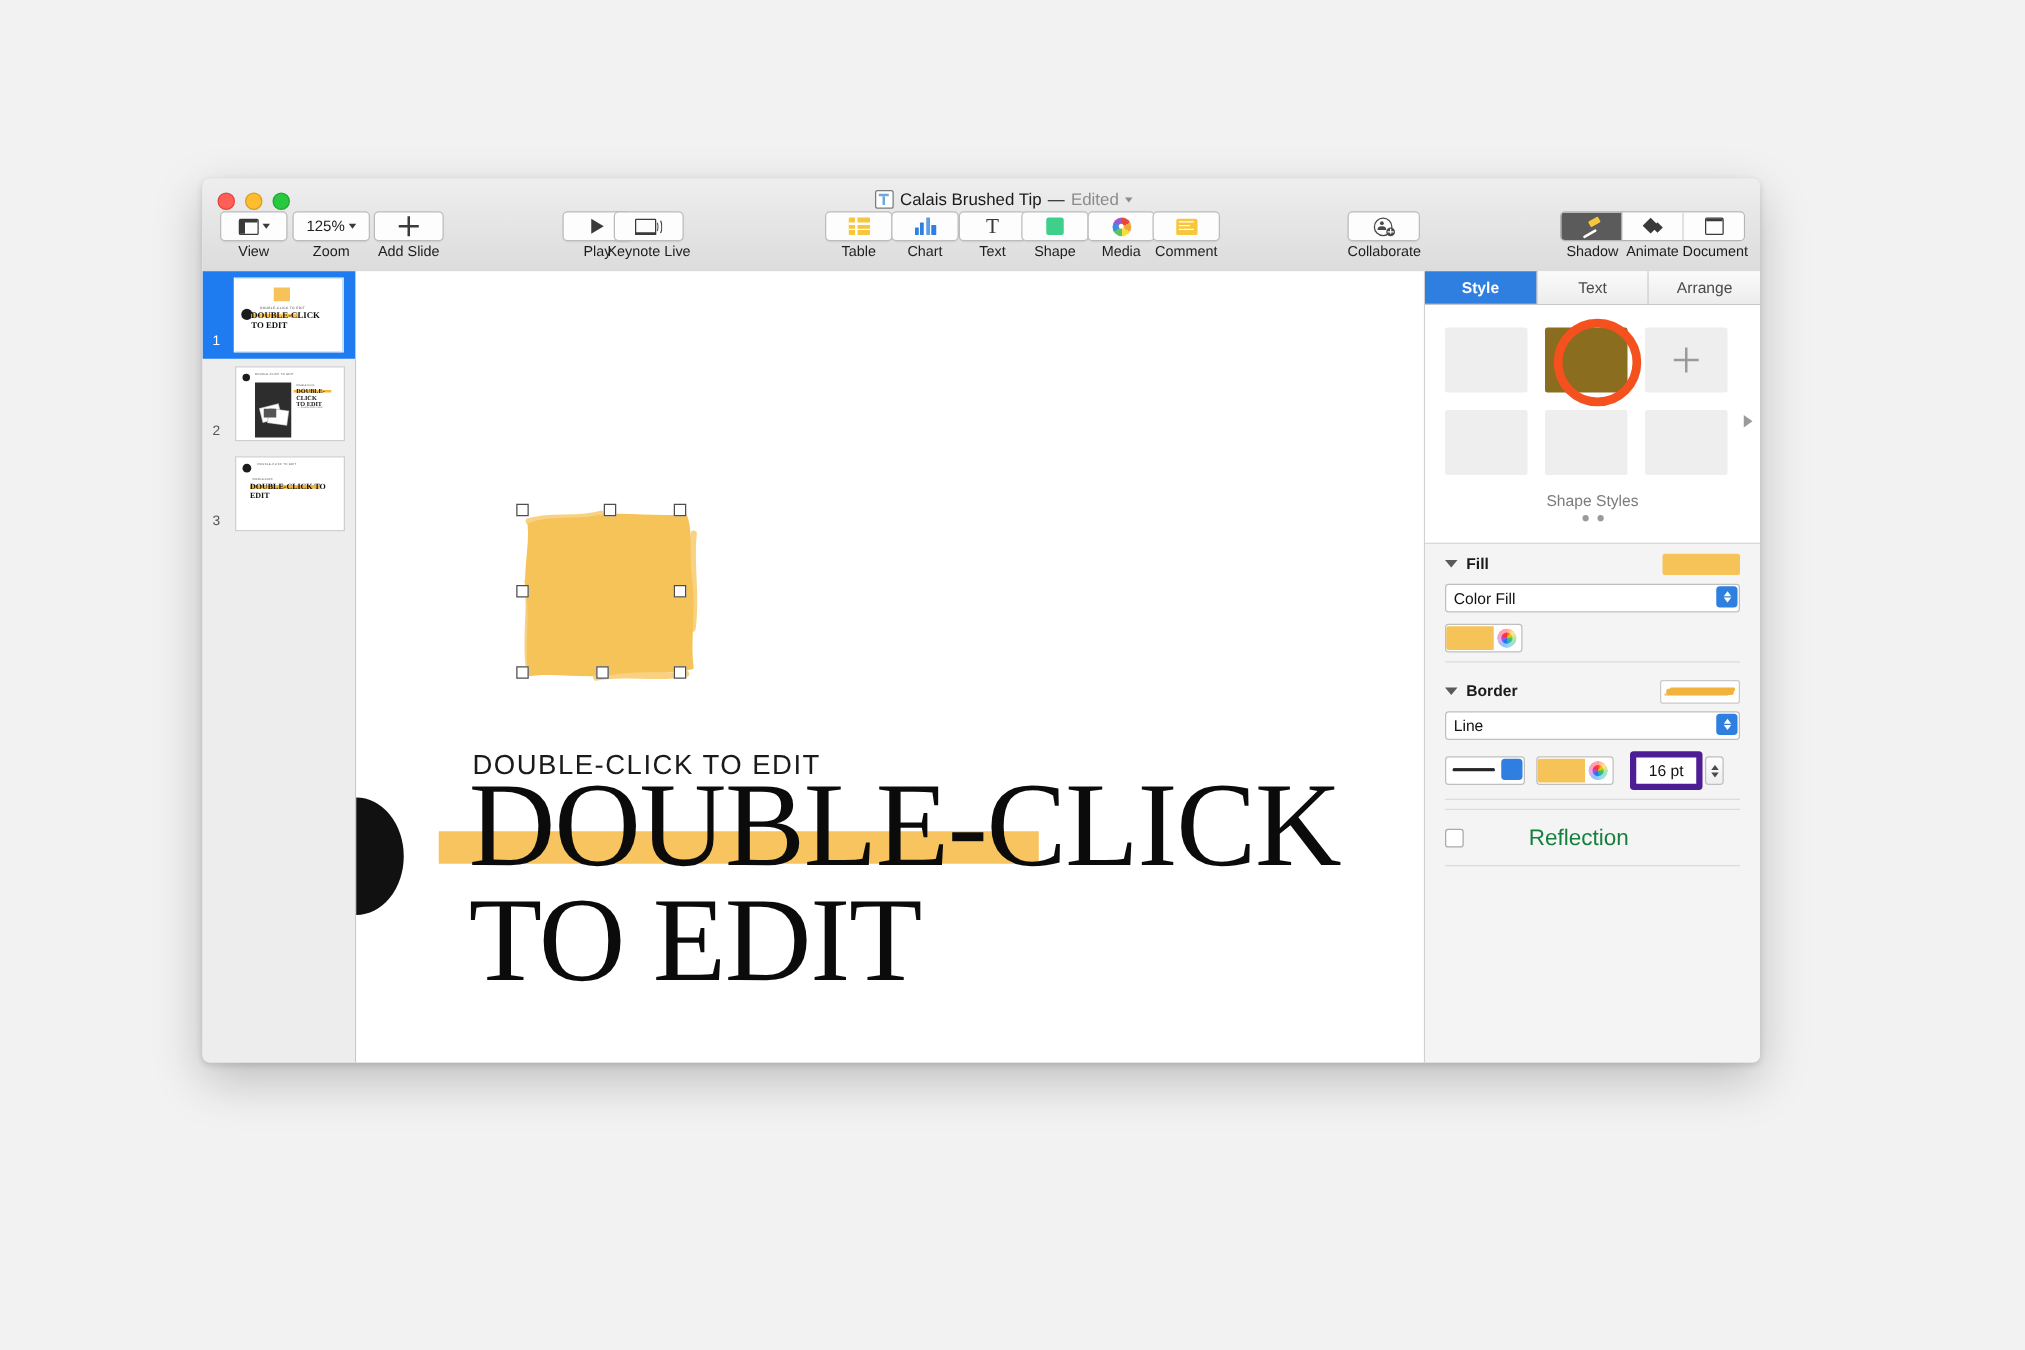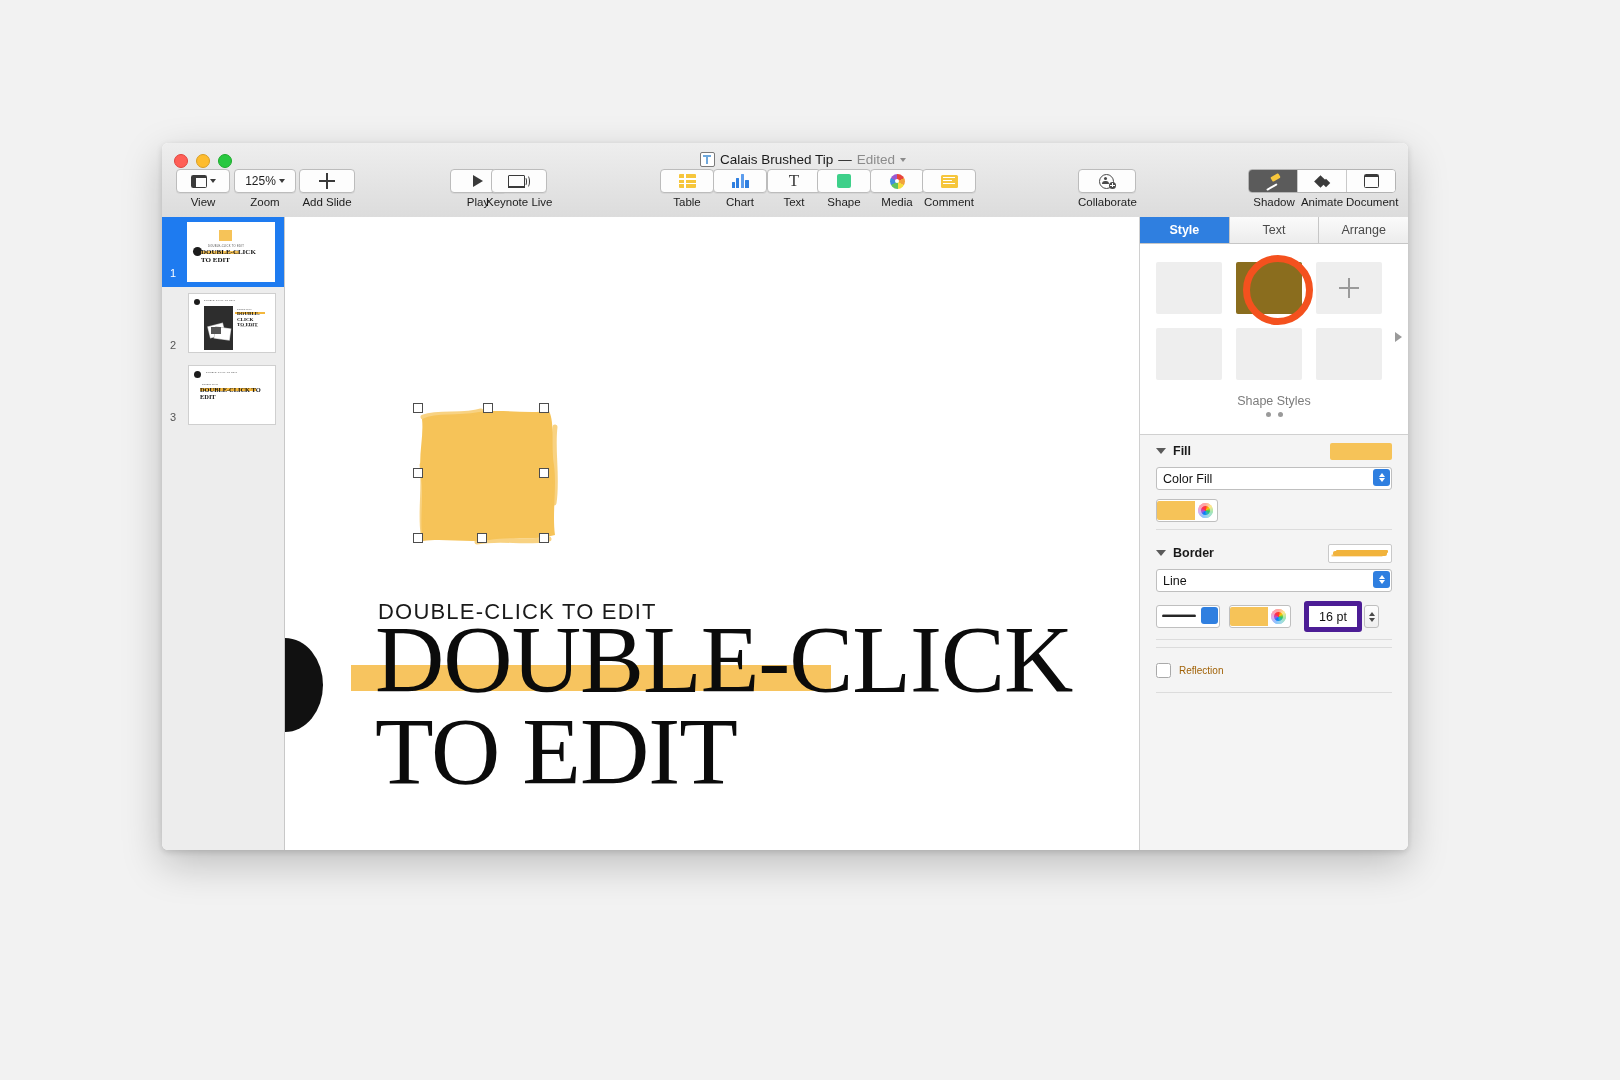--- a/index.html
+++ b/index.html
@@ -206,21 +206,21 @@
   .numfield{width:48px;height:21px;border:5px solid #4c1d95;border-radius:3px;background:#fff;
     display:flex;align-items:center;justify-content:center;font-size:12.5px;color:#111;}
   .stepper{width:13px;height:21px;border:1px solid #bfbfbf;border-radius:3px;background:linear-gradient(#fdfdfd,#efefef);
     display:flex;flex-direction:column;align-items:center;justify-content:center;gap:2px;margin-left:2px;}
   .stepper .up{width:0;height:0;border-left:3px solid transparent;border-right:3px solid transparent;border-bottom:4px solid #4a4a4a;}
   .stepper .dn{width:0;height:0;border-left:3px solid transparent;border-right:3px solid transparent;border-top:4px solid #4a4a4a;}
 
   .sep{height:1px;background:#dcdcdc;margin:7px 16px;}
   .chkrow{display:flex;align-items:center;height:30px;gap:8px;}
   .chkbox{width:13px;height:13px;border:1px solid #a9a9a9;border-radius:2.5px;background:#fff;}
-  .chklbl{font-size:10px;color:#a16207;}
+  .chklbl{font-size:18px;color:#15803d;margin-left:44px;}
   .opacitylbl{font-size:12.5px;color:#1a1a1a;font-weight:bold;margin-bottom:8px;}
   .opacityrow{display:flex;align-items:center;gap:10px;}
   .slider{position:relative;flex:1;height:14px;display:flex;align-items:center;}
   .sltrack{position:absolute;left:0;right:0;height:3px;background:#d2d2d2;border-radius:2px;}
   .slfill{position:absolute;left:0;height:3px;background:#2f7fe0;border-radius:2px;}
   .slknob{position:absolute;width:12px;height:12px;border-radius:50%;background:#fff;border:1px solid #b0b0b0;
     box-shadow:0 1px 2px rgba(0,0,0,.25);}
 </style>
 </head>
 <body>

